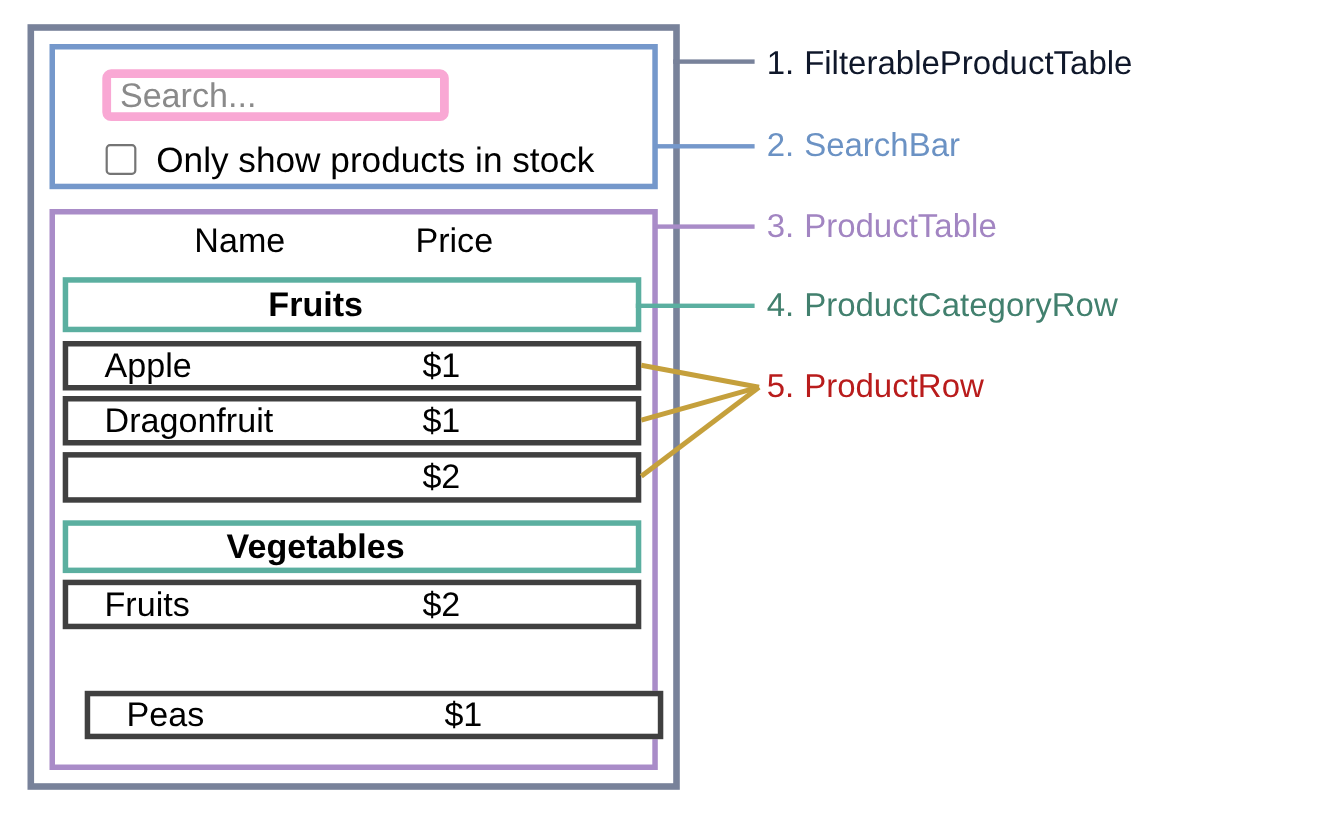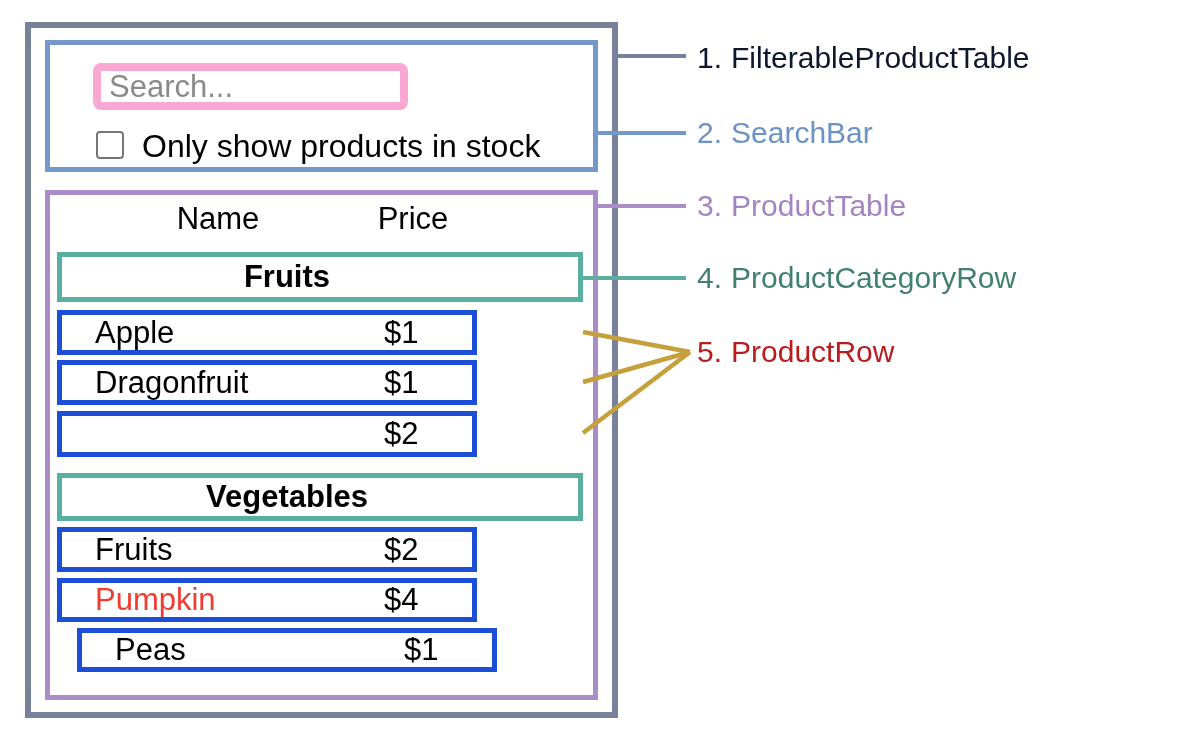--- a/index.html
+++ b/index.html
@@ -22,21 +22,21 @@
   .stock-label{left:142px;top:146px;transform:translateY(-50%);font-size:32px;color:#000;white-space:nowrap;}
 
   .hdr{top:219px;transform:translate(-50%,-50%);font-size:31px;font-weight:normal;color:#000;white-space:nowrap;}
   .hdr-name{left:218px;}
   .hdr-price{left:413px;}
 
   .cat-row{left:57px;width:526px;border:5px solid #5BAFA0;background:#fff;}
   .cat-label{position:absolute;left:0;right:66px;top:50%;transform:translateY(-50%);
              text-align:center;font-size:31px;font-weight:bold;color:#000;white-space:nowrap;}
 
-  .prod-row{left:57px;width:420px;height:45px;border:5px solid #1d4ed8;background:#fff;text-decoration:underline;}
+  .prod-row{left:57px;width:526px;height:45px;border:5px solid #404040;background:#fff;text-decoration:underline;}
   .prod-name{position:absolute;left:33px;top:50%;transform:translateY(-50%);font-size:31px;color:#000;white-space:nowrap;}
   .prod-price{position:absolute;left:322px;top:50%;transform:translateY(-50%);font-size:31px;color:#000;white-space:nowrap;}
 
   
   .conn{position:absolute;height:4px;}
   .conn-1{left:612px;top:54px;width:74px;background:#78829A;}
   .conn-2{left:594px;top:131px;width:92px;background:#7598CB;}
   .conn-3{left:594px;top:204px;width:92px;background:#A98CC8;}
   .conn-4{left:578px;top:276px;width:108px;background:#5BAFA0;}
   .fan-svg{position:absolute;left:0;top:0;pointer-events:none;}
@@ -83,24 +83,20 @@
   </div>
 
   <div class="abs cat-row" style="top:473px;height:48px;">
     <span class="cat-label">Vegetables</span>
   </div>
 
   <div class="abs prod-row" style="top:527px;">
     <span class="prod-name">Fruits</span>
     <span class="prod-price">$2</span>
   </div>
-  <div class="abs prod-row" style="top:578px;height:44px;">
-    <span class="prod-name" style="color: rgb(242, 59, 47);">Pumpkin</span>
-    <span class="prod-price">$4</span>
-  </div>
   <div class="abs prod-row" style="top:628px;height:44px;margin-left:20px;">
     <span class="prod-name">Peas</span>
     <span class="prod-price">$1</span>
   </div>
 
   <div class="conn conn-1"></div>
   <div class="conn conn-2"></div>
   <div class="conn conn-3"></div>
   <div class="conn conn-4"></div>
   <svg class="fan-svg" width="1200" height="744" viewBox="0 0 1200 744">

